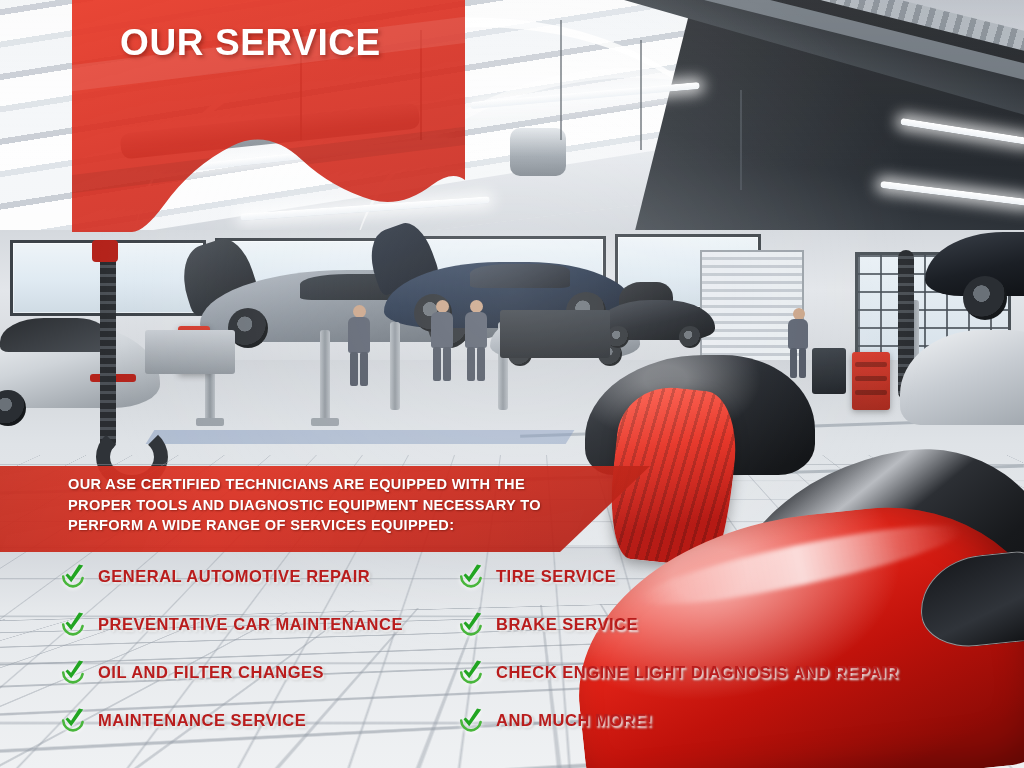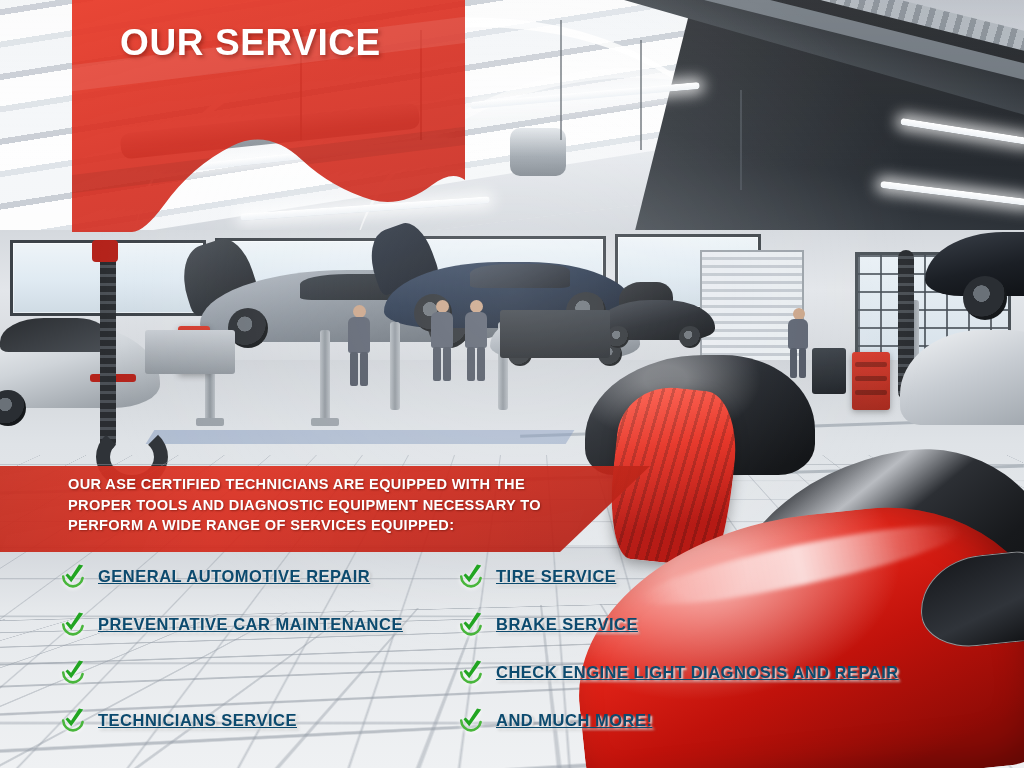--- a/index.html
+++ b/index.html
@@ -285,24 +285,23 @@
   .col.left{left:60px;width:400px;}
   .col.right{left:458px;width:560px;}
   .item{
     position:relative;height:48px;display:flex;align-items:center;gap:12px;
   }
   .check-icon{
     width:26px;height:26px;flex:0 0 26px;position:relative;
     filter:drop-shadow(0 1px 2px rgba(255,255,255,.9));
   }
   .item-label{
-    font-size:16.5px;font-weight:700;color:#0c4a6e;
+    font-size:16.5px;font-weight:700;color:#b91c1c;
     letter-spacing:.5px;white-space:nowrap;
     text-shadow:1.5px 1.5px 2px rgba(255,255,255,.85), 2px 2px 3px rgba(120,120,120,.55);
-    text-decoration:underline;
   }
 </style>
 </head>
 <body>
 
 <div id="poster">
 
   <div class="photo">
 
     <div class="ceiling">
@@ -503,29 +502,30 @@
         </span>
         <span class="item-label">PREVENTATIVE CAR MAINTENANCE</span>
       </div>
       <div class="item">
         <span class="check-icon">
           <svg viewBox="0 0 26 26" width="26" height="26" aria-hidden="true">
             <path d="M3.2 13.5 A10.2 10.2 0 0 0 13 23.4 A10.2 10.2 0 0 0 22.6 15" fill="none" stroke="#49B63C" stroke-width="2.6" stroke-linecap="round"></path>
             <path d="M5.5 12.2 L11.2 19.3 L23.2 2.6 L19.0 1.5 L11.0 13.8 L7.6 10.4 Z" fill="#22A522"></path>
           </svg>
         </span>
-      </div>
-      <div class="item">
-        <span class="check-icon">
-          <svg viewBox="0 0 26 26" width="26" height="26" aria-hidden="true">
-            <path d="M3.2 13.5 A10.2 10.2 0 0 0 13 23.4 A10.2 10.2 0 0 0 22.6 15" fill="none" stroke="#49B63C" stroke-width="2.6" stroke-linecap="round"></path>
-            <path d="M5.5 12.2 L11.2 19.3 L23.2 2.6 L19.0 1.5 L11.0 13.8 L7.6 10.4 Z" fill="#22A522"></path>
-          </svg>
-        </span>
-        <span class="item-label">TECHNICIANS SERVICE</span>
+        <span class="item-label">OIL AND FILTER CHANGES</span>
+      </div>
+      <div class="item">
+        <span class="check-icon">
+          <svg viewBox="0 0 26 26" width="26" height="26" aria-hidden="true">
+            <path d="M3.2 13.5 A10.2 10.2 0 0 0 13 23.4 A10.2 10.2 0 0 0 22.6 15" fill="none" stroke="#49B63C" stroke-width="2.6" stroke-linecap="round"></path>
+            <path d="M5.5 12.2 L11.2 19.3 L23.2 2.6 L19.0 1.5 L11.0 13.8 L7.6 10.4 Z" fill="#22A522"></path>
+          </svg>
+        </span>
+        <span class="item-label">MAINTENANCE SERVICE</span>
       </div>
     </div>
 
     <div class="col right">
       <div class="item">
         <span class="check-icon">
           <svg viewBox="0 0 26 26" width="26" height="26" aria-hidden="true">
             <path d="M3.2 13.5 A10.2 10.2 0 0 0 13 23.4 A10.2 10.2 0 0 0 22.6 15" fill="none" stroke="#49B63C" stroke-width="2.6" stroke-linecap="round"></path>
             <path d="M5.5 12.2 L11.2 19.3 L23.2 2.6 L19.0 1.5 L11.0 13.8 L7.6 10.4 Z" fill="#22A522"></path>
           </svg>

